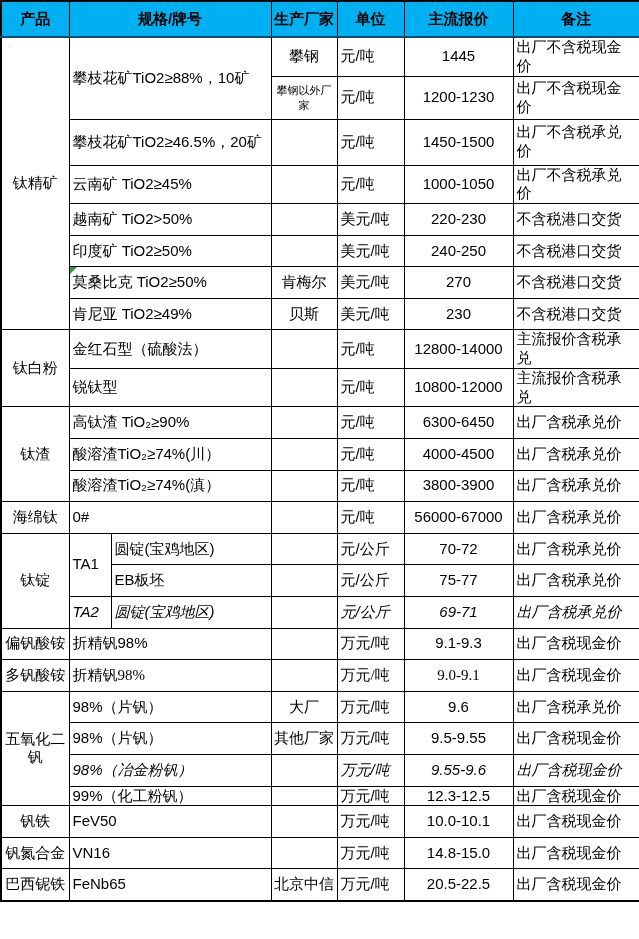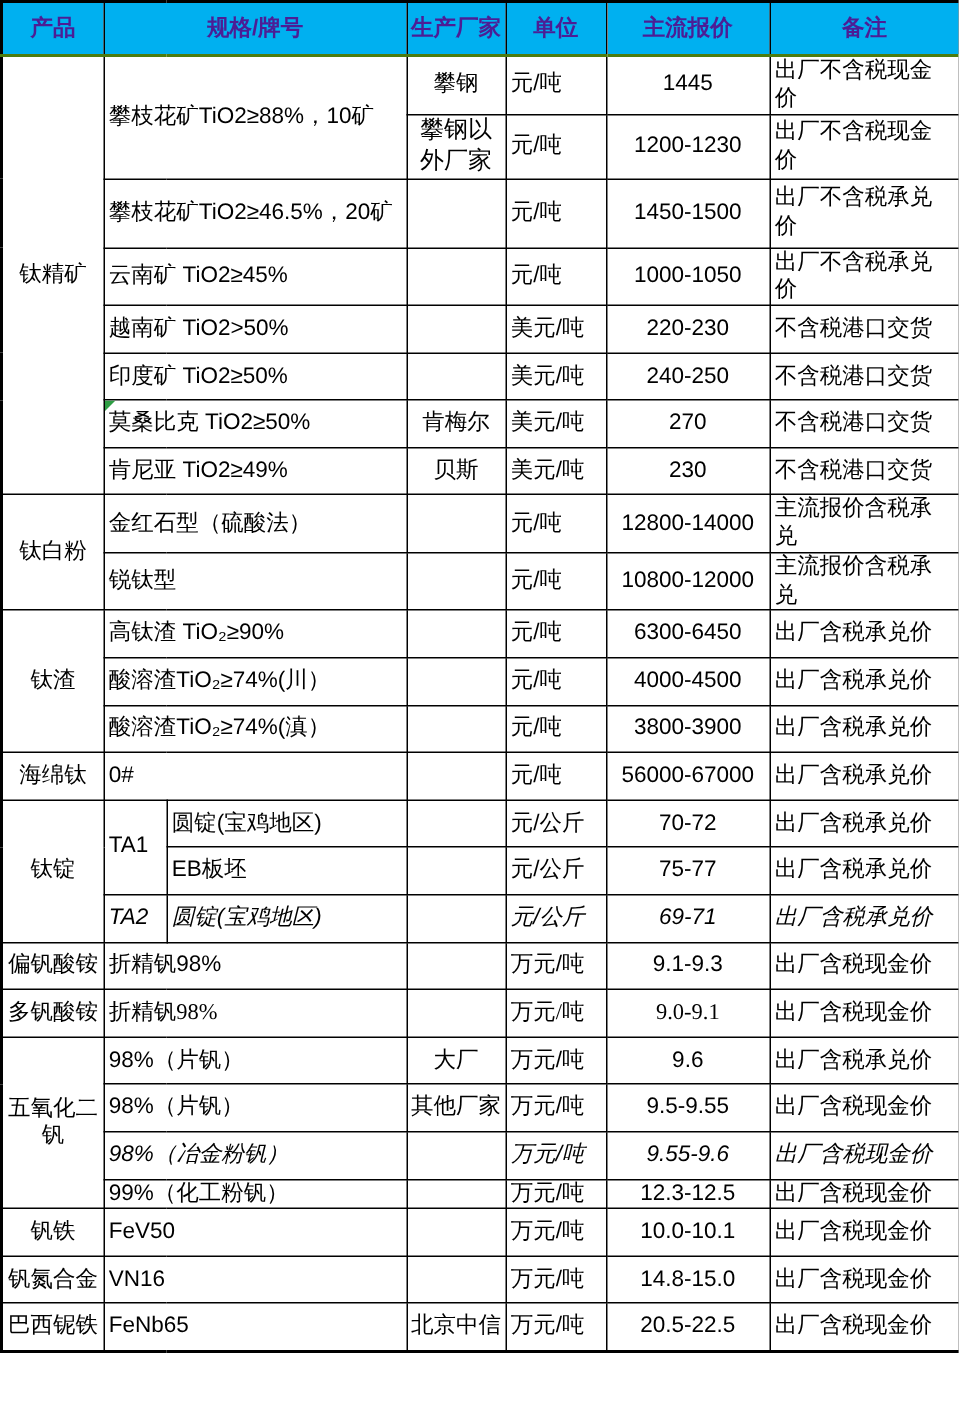--- a/index.html
+++ b/index.html
@@ -1,22 +1,22 @@
 <!DOCTYPE html>
 <html><head>
 <meta charset="utf-8">
 <style>
   html,body{margin:0;padding:0;background:#fff;}
   body{width:639px;height:939px;font-family:"Liberation Sans","DejaVu Sans",sans-serif;color:#000;}
   table{border-collapse:collapse;table-layout:fixed;width:639px;border:2px solid #000;}
   td,th{border:1px solid #000;overflow:hidden;vertical-align:middle;font-size:15px;line-height:1.25;padding:0 3px;word-break:break-all;}
-  th{background:#00B0F0;color:#4c1d95;font-weight:bold;height:34px;border-bottom:2px solid #4d7c0f;text-align:center;padding:0;}
+  th{background:#00B0F0;color:#000000;font-weight:bold;height:34px;border-bottom:2px solid #0c4a6e;text-align:center;padding:0;}
   td.al-c{text-align:center;padding:0 1px;}
   td.al-l{text-align:left;}
-  td.small{font-size:16px;line-height:1.3;}
+  td.small{font-size:11px;line-height:1.3;}
   td.pos{position:relative;}
   .green-tri{position:absolute;top:0;left:0;width:0;height:0;border-top:7px solid #2E9E44;border-right:7px solid transparent;}
 </style>
 </head>
 <body>
 
 <table id="price-table">
   <colgroup id="cols">
       <col style="width: 68px;">
       <col style="width: 42px;">

